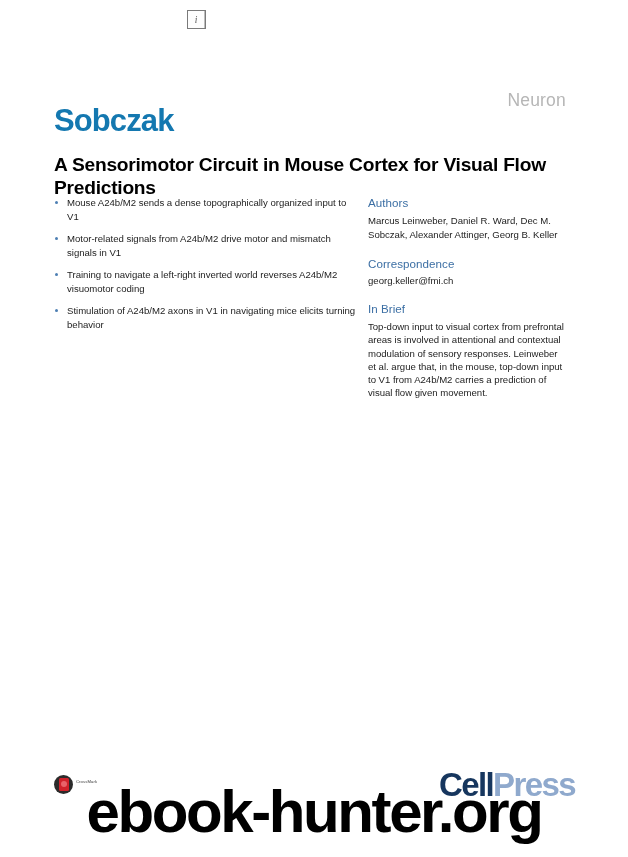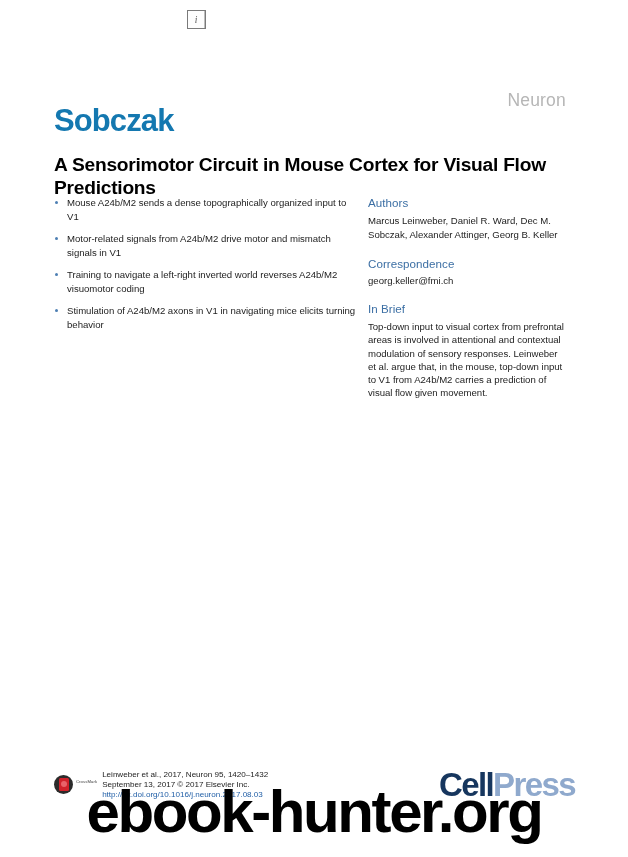--- a/index.html
+++ b/index.html
@@ -270,24 +270,19 @@
   <div class="sec-head spaced">In Brief</div>
   <p class="body-text tight">Top-down input to visual cortex from prefrontal areas is involved in attentional and contextual modulation of sensory responses. Leinweber et al. argue that, in the mouse, top-down input to V1 from A24b/M2 carries a prediction of visual flow given movement.</p>
 </div>
 
 <div class="footer">
   <div class="crossmark">
     <div class="ring"></div>
     <div class="inner"></div>
   </div>
   <div class="crossmark-label">CrossMark</div>
-  <div class="cite-block">
-    <div>Leinweber et al., 2017, Neuron 95, 1420–1432</div>
-    <div>September 13, 2017 © 2017 Elsevier Inc.</div>
-    <div class="cite-doi">http://dx.doi.org/10.1016/j.neuron.2017.08.03</div>
-  </div>
 </div>
 
 <div class="cellpress">
   <span class="cp-cell">Cell</span><span class="cp-press">Press</span>
 </div>
 
 <div class="watermark">ebook-hunter.org</div>
 
 </body></html>

